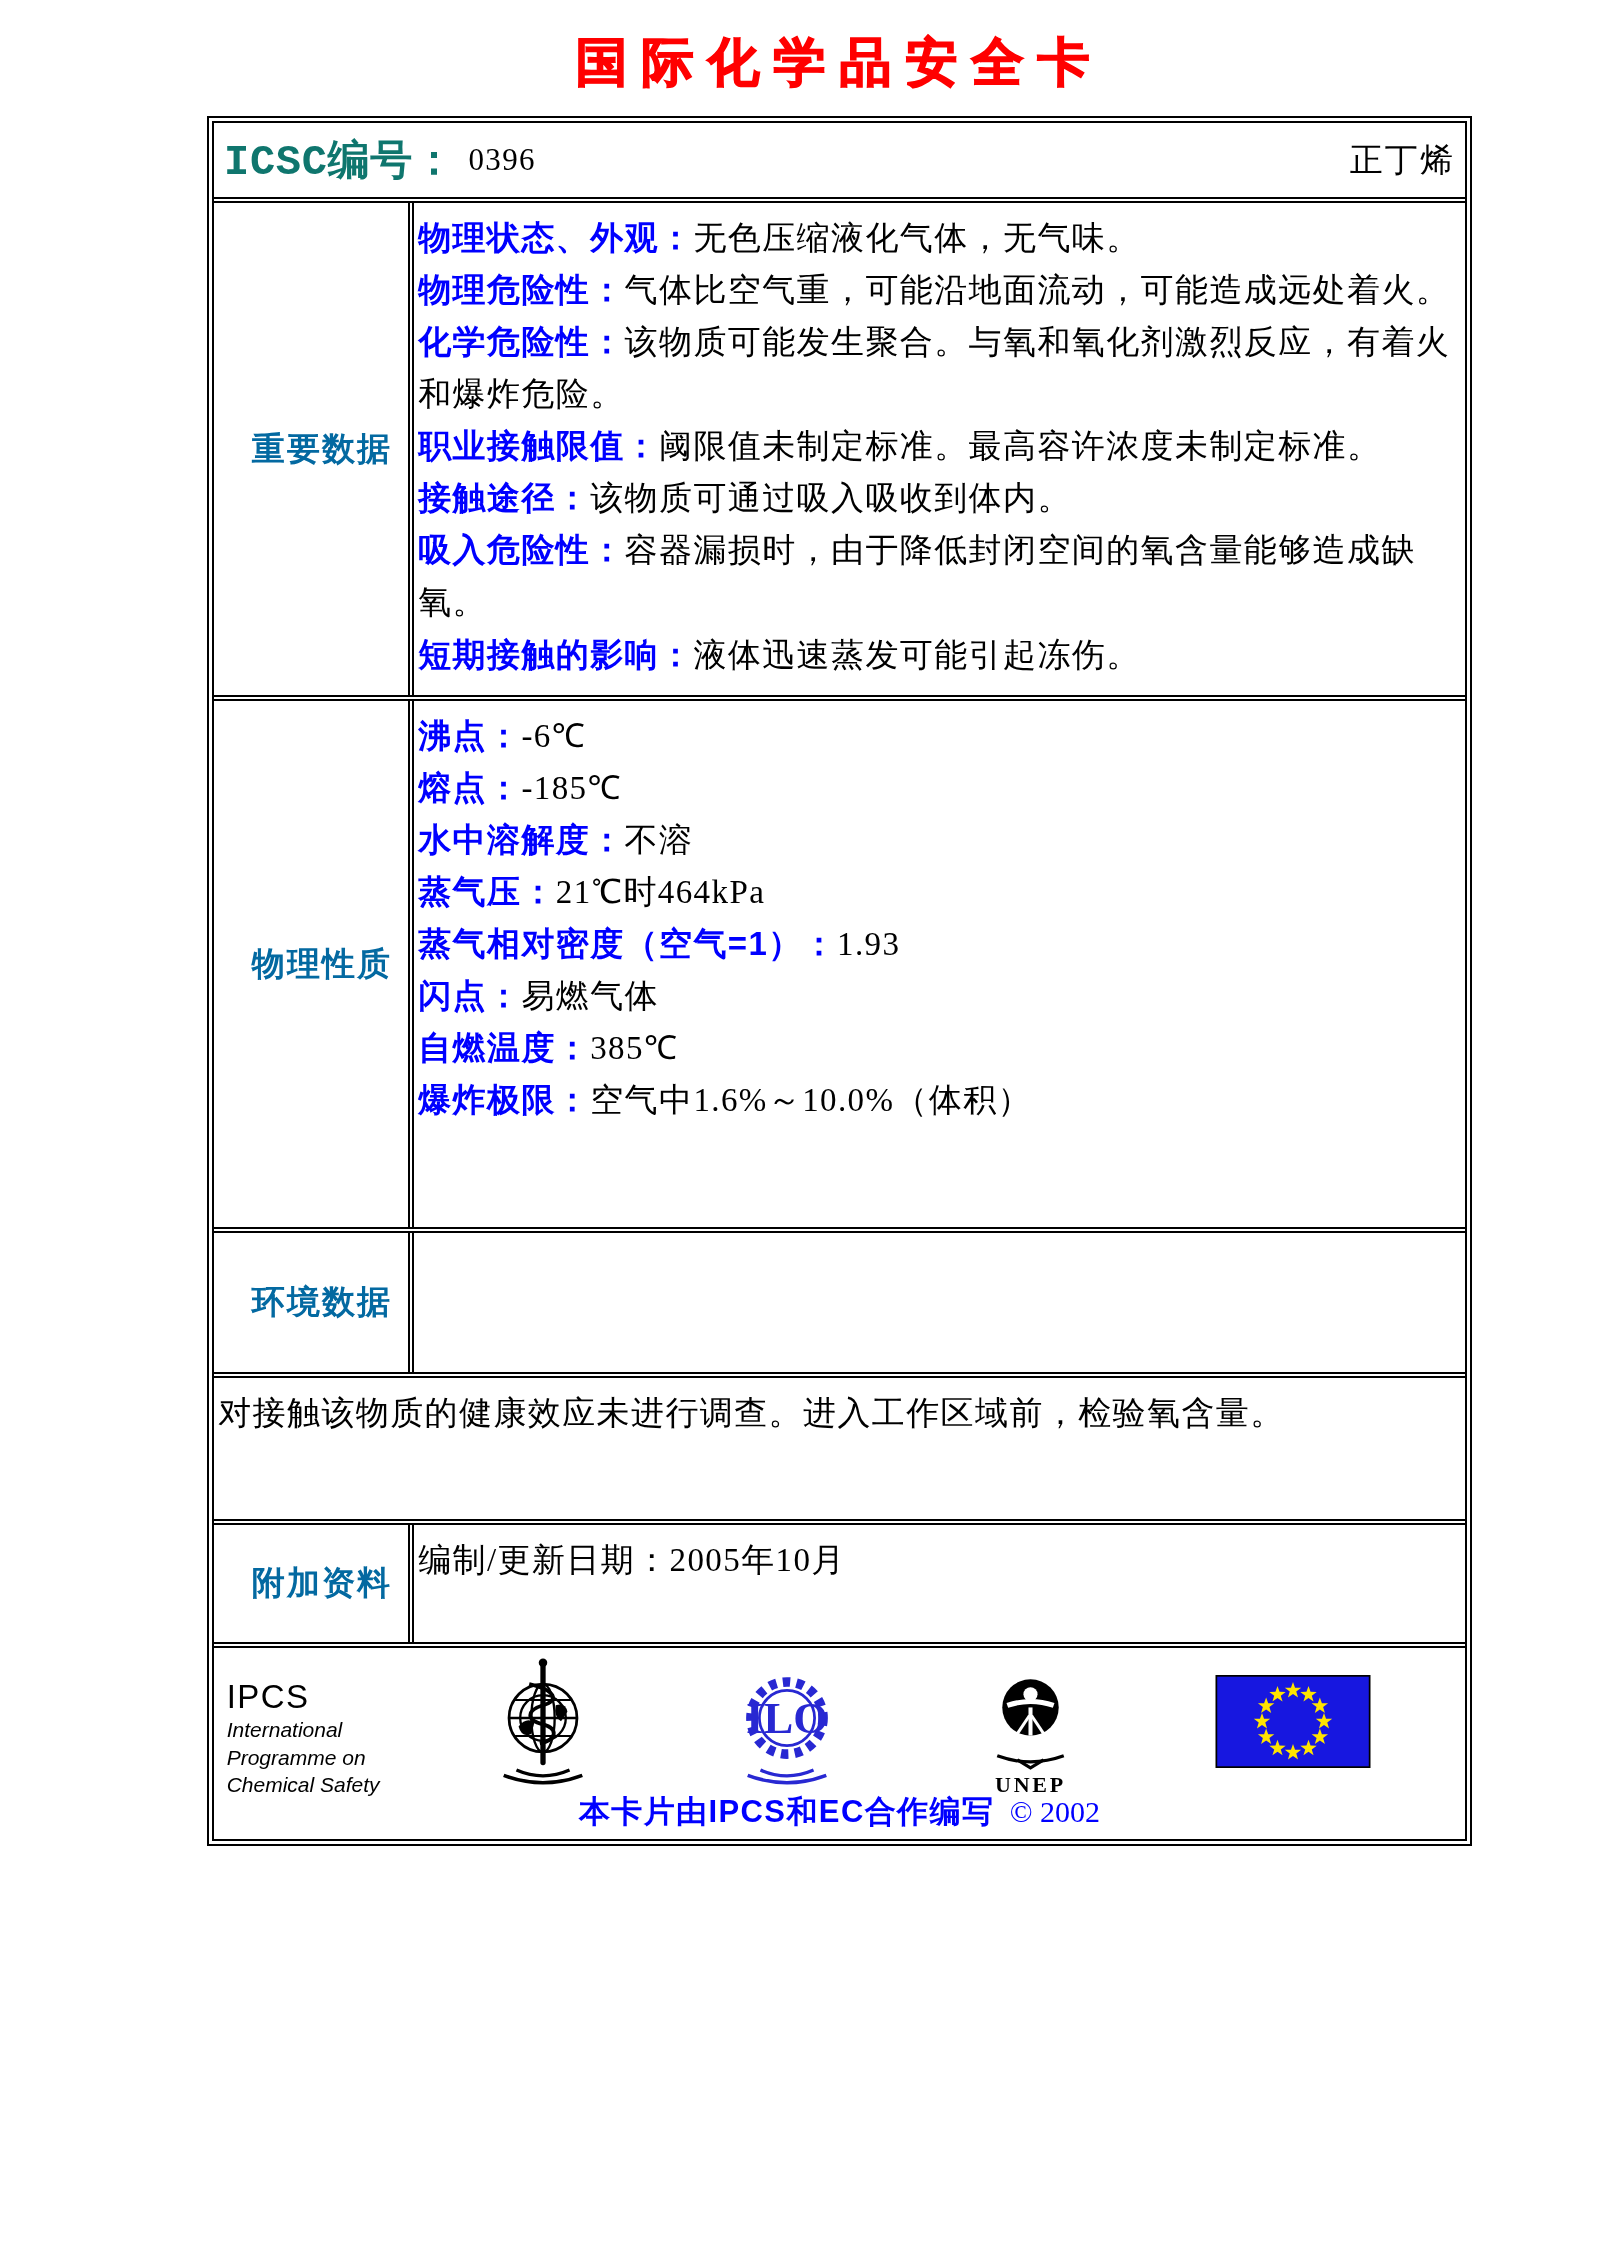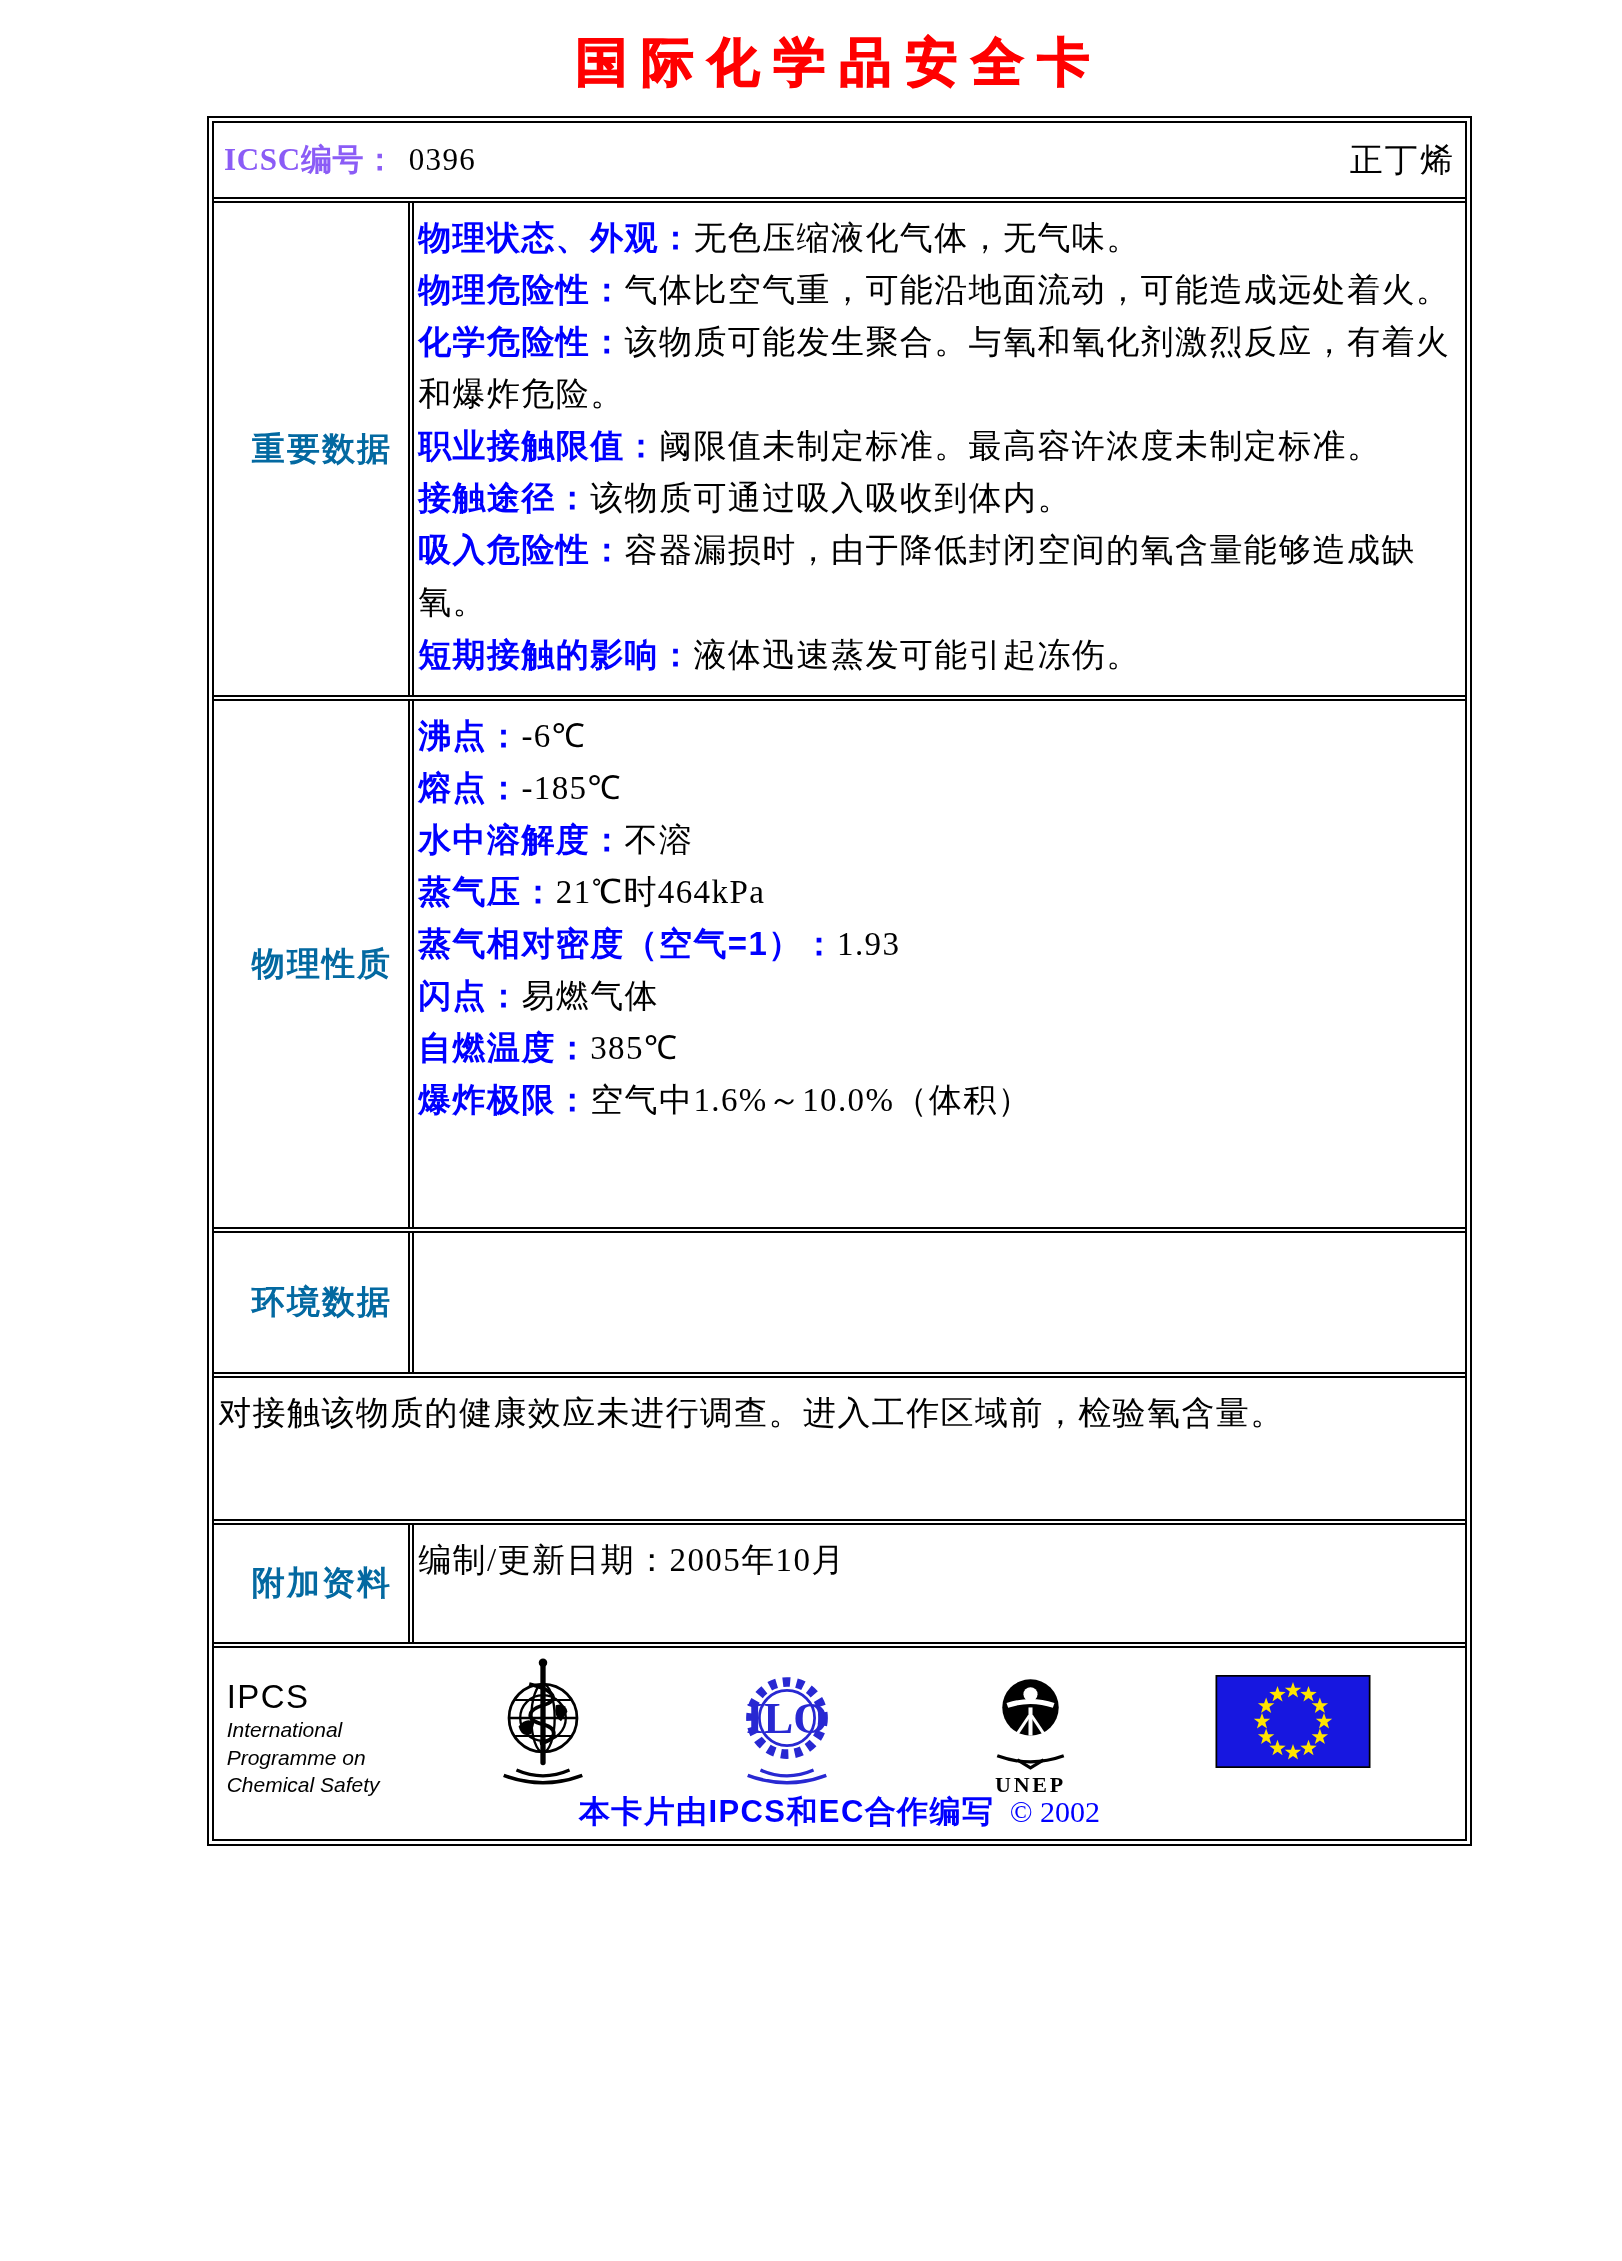--- a/index.html
+++ b/index.html
@@ -53,22 +53,22 @@
   .r-icsc   { min-height:74px; align-items:center; padding:0 10px; display:flex; }
   .r-impt  .content-cell { min-height:492px;border-radius:20px; }
   .r-phys  .content-cell { min-height:526px; }
   .r-env   .content-cell { min-height:139px; }
   .r-notes .content-cell { min-height:141px; }
   .r-addl  .content-cell { min-height:117px; }
   .r-logos { min-height:197px; position:relative; display:block; }
   .r-legal { min-height:71px; align-items:center; padding:0 7px; display:flex; }
   
   .icsc-label {
-    font-family:Liberation Serif, serif;
-    font-weight:bold; font-size:31px; color:#8b5cf6; letter-spacing:0.7px;
+    font-family:Liberation Mono, monospace;
+    font-weight:bold; font-size:42px; color:#0f766e; letter-spacing:0.7px;
   }
   .icsc-number { font-size:31px; margin-left:12.7px; letter-spacing:1.4px; }
   .chem-name { margin-left:auto; font-size:33px; letter-spacing:2.1px; }
   
   .ipcs-block { position:absolute; left:12.7px; top:30px; font-family:"Liberation Sans", sans-serif; }
   .ipcs-title { font-size:33px; font-weight:normal; letter-spacing:1.4px; }
   .ipcs-line  { font-size:21px; line-height:1.32;font-style:italic; }
   .logo { position:absolute; }
   .logo-who  { left:260px; top:4.2px; }
   .logo-ilo  { left:504px; top:4.2px; }

